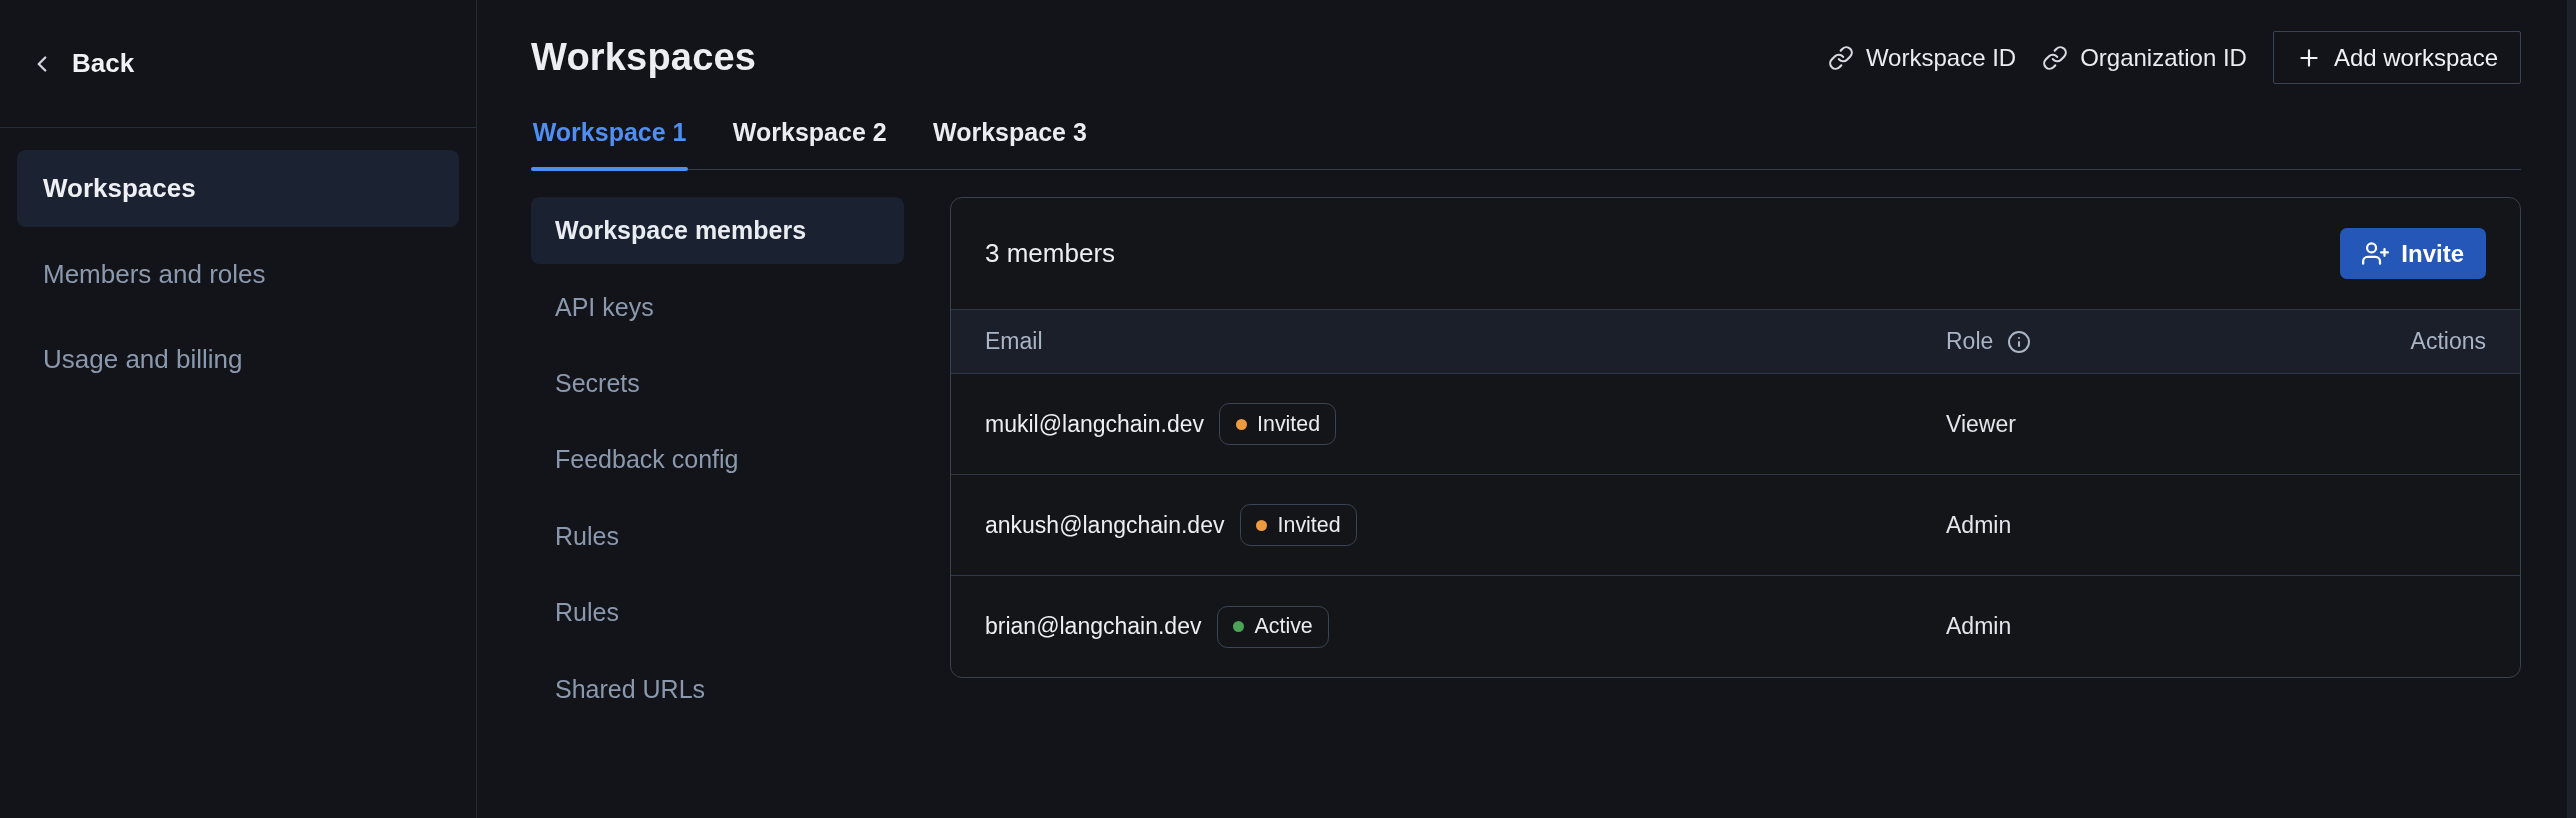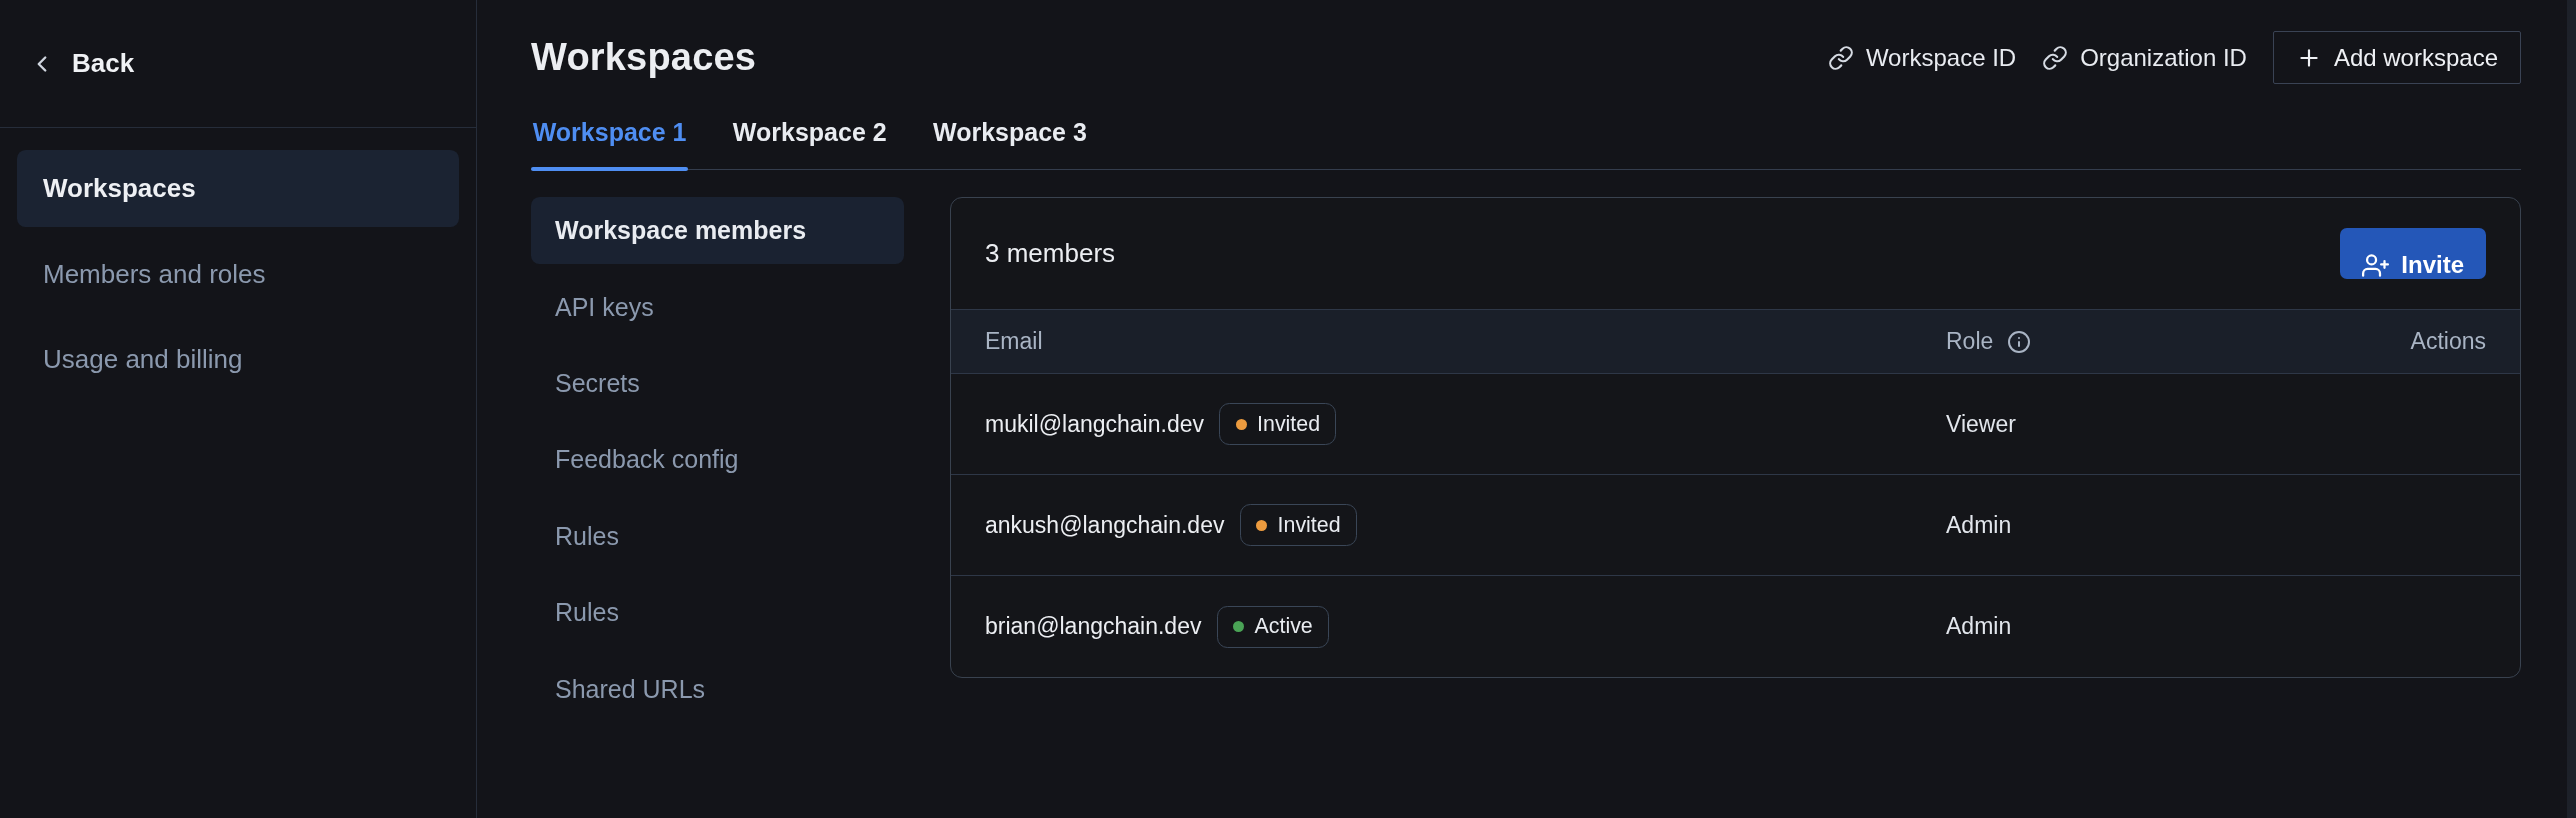--- a/index.html
+++ b/index.html
@@ -83,21 +83,21 @@
     flex: 1; border: 1.3px solid #39424f; border-radius: 12px; overflow: hidden;
     background: #141519;
   }
   .card-header {
     height: 111px; display: flex; align-items: center; justify-content: space-between;
     padding: 0 34px;
   }
   .member-count { font-size: 26px; font-weight: 500; color: #eceef2; text-align: right; }
   .invite-btn {
     height: 51px; padding: 0 22px; background: #2457b8; border: none; border-radius: 6.9px;
-    display: inline-flex; align-items: flex-end; gap: 12px;
+    display: inline-flex; align-items: center; gap: 12px;
     font-size: 24px; font-weight: 600; color: #ffffff; cursor: pointer;
     font-family: inherit;
   }
   .thead {
     height: 65px; background: #1a1f29;
     border-top: 0.9px solid #2e3747; border-bottom: 0.9px solid #2e3747;
     display: flex; align-items: center; padding: 0 34px;
     font-size: 23px; font-weight: 500; color: #a9b4c4;
   }
   .c-email { flex: 1; display: flex; align-items: center; gap: 15.4px; min-width: 0; }

